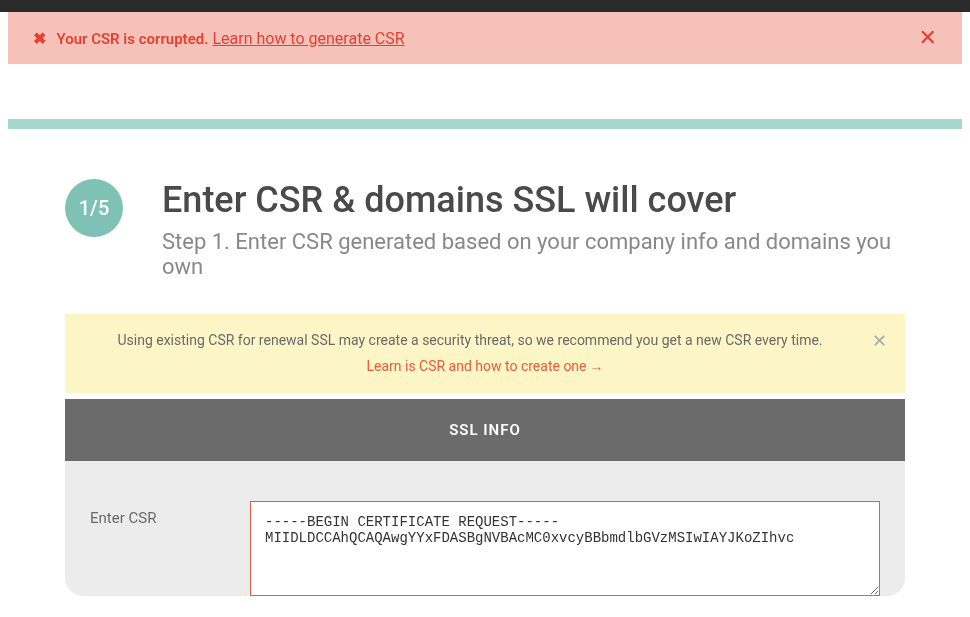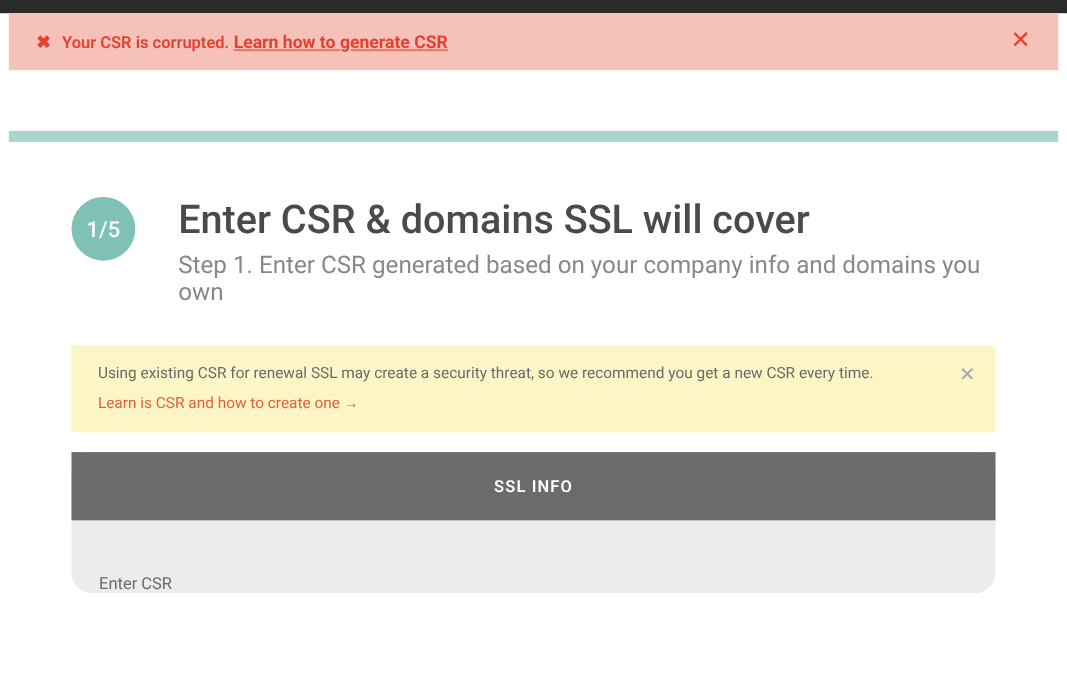--- a/index.html
+++ b/index.html
@@ -37,21 +37,21 @@
       font-size: 16px;
     }
     .error-text {
       color: #e54131;
       font-size: 15px;
       font-weight: 600;
     }
     .error-link {
       color: #e54131;
       text-decoration: underline;
-      font-weight: 700;
+      font-weight: 400;
       cursor: pointer;
     }
     .close-x {
       color: #e54131;
       font-size: 22px;
       cursor: pointer;
       line-height: 1;
     }
     .spacer-white {
       height: 55px;
@@ -92,21 +92,22 @@
     }
     .step-text p {
       font-size: 22px;
       color: #888;
       font-weight: 400;
     }
     .warning-box {
       background: #fcf5c5;
       padding: 18px 24px;
       position: relative;
-      margin-bottom: 18px;
+      margin-bottom: 6px;
+      text-align: center;
     }
     .warning-text {
       color: #6a6a6a;
       font-size: 14px;
       margin-bottom: 8px;
       padding-right: 30px;
     }
     .warning-link {
       color: #e85d3d;
       font-size: 14px;
@@ -197,16 +198,18 @@
     <div>
       <span class="warning-link">Learn is CSR and how to create one</span><span class="warning-link warning-arrow">→</span>
     </div>
     <span class="warning-close">✕</span>
   </div>
 
   <div class="ssl-panel">
     <div class="ssl-header">SSL INFO</div>
     <div class="ssl-body">
       <div class="csr-label">Enter CSR</div>
+      <textarea class="csr-textarea" style="">-----BEGIN CERTIFICATE REQUEST-----
+MIIDLDCCAhQCAQAwgYYxFDASBgNVBAcMC0xvcyBBbmdlbGVzMSIwIAYJKoZIhvc</textarea>
     </div>
   </div>
 
 </div>
 
 </body></html>

